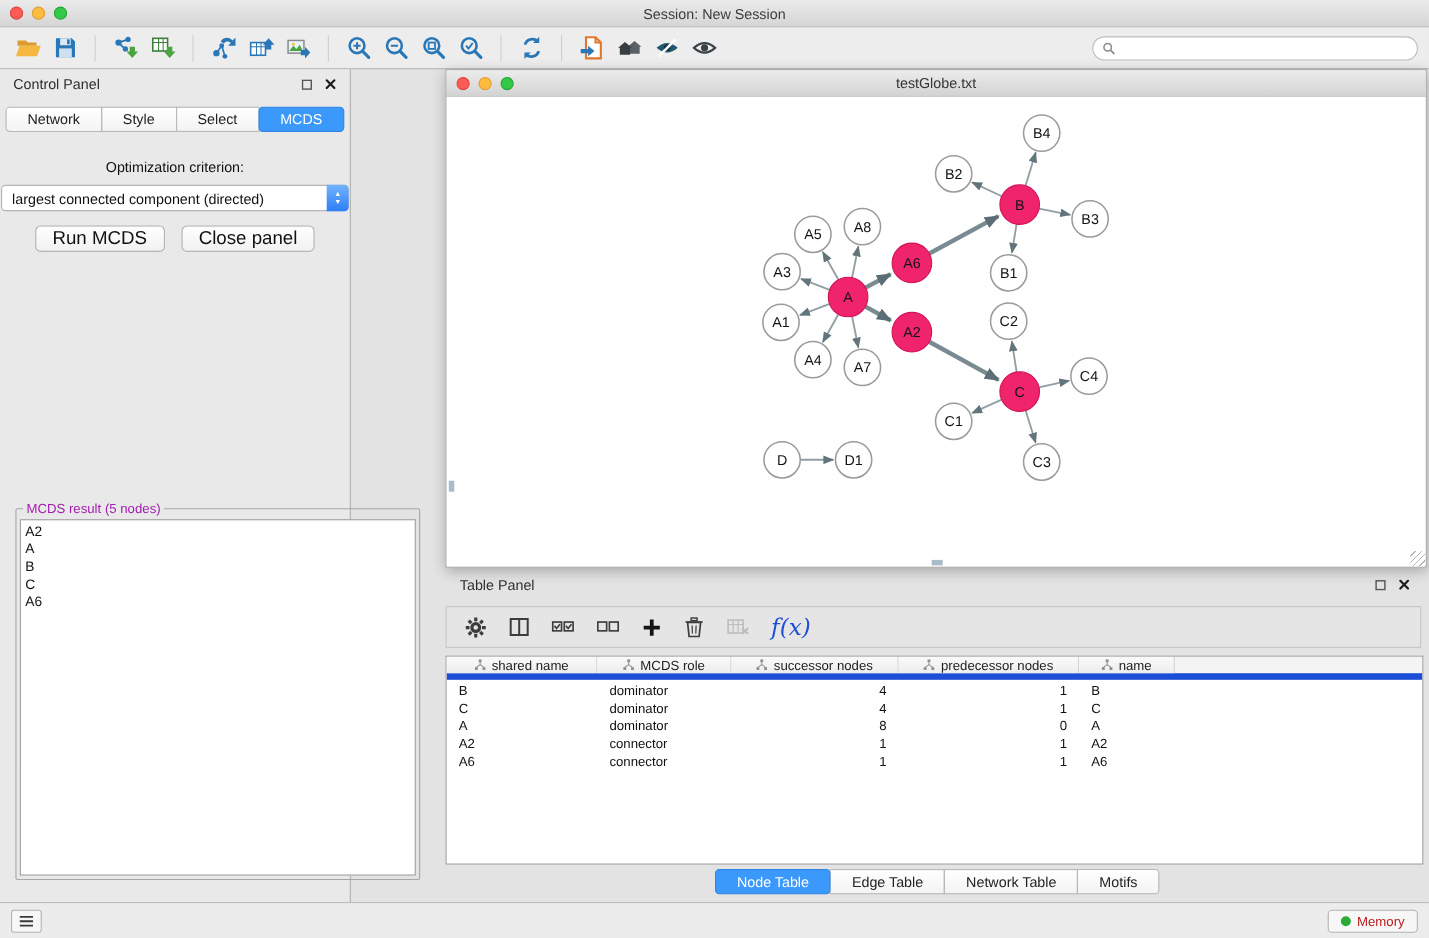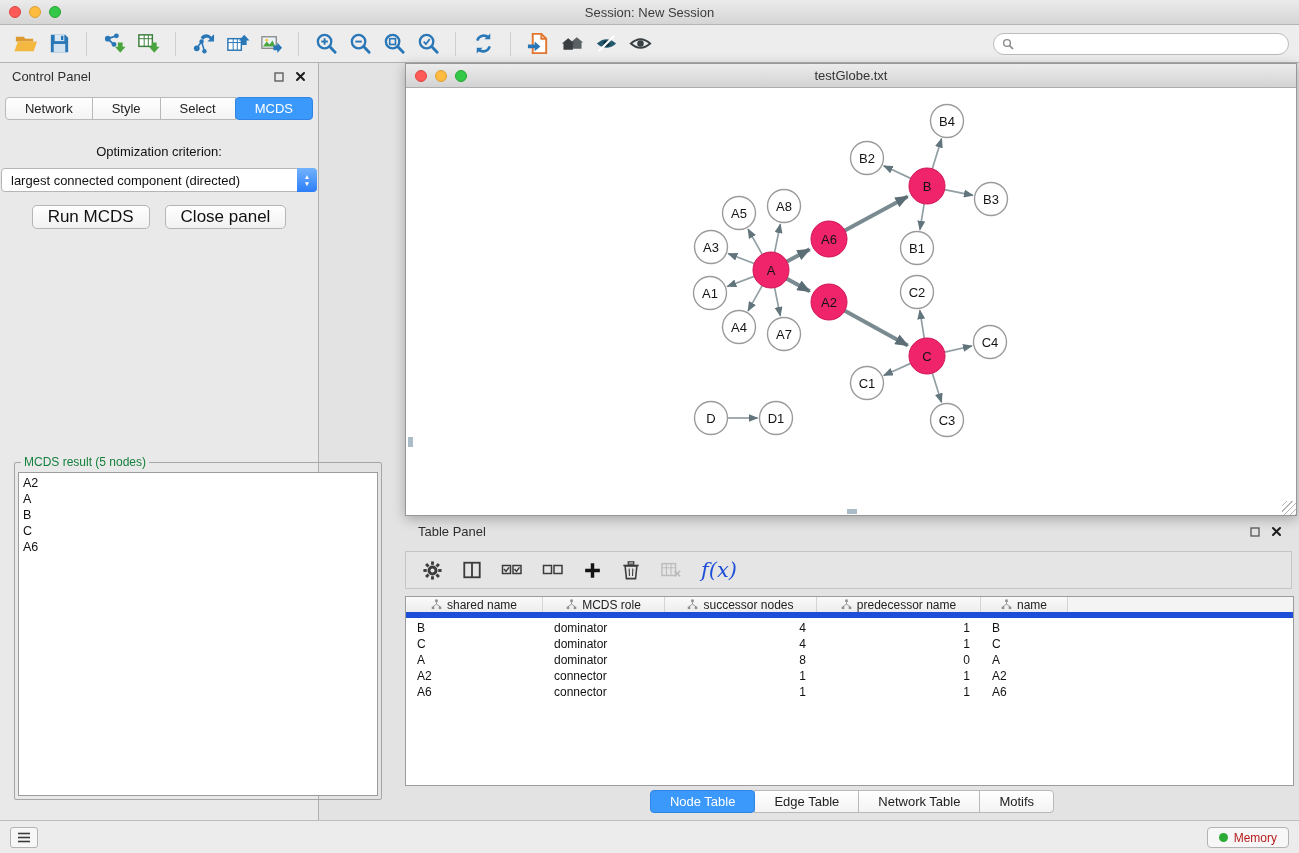--- a/index.html
+++ b/index.html
@@ -38,21 +38,21 @@
   .seg:first-child{border-radius:4px 0 0 4px;margin-left:0;}
   .seg:last-child{border-radius:0 4px 4px 0;}
   .seg.seg-active{background:#3b99fc;color:#fff;border-color:#2f84e6;border-radius:4px;position:relative;z-index:1;}
   .opt-label{text-align:center;margin-top:24px;font-size:13px;color:#111;}
   .dropdown{position:relative;margin:9px auto 0;width:316px;height:24px;background:#fff;border:1px solid #b5b5b5;border-radius:4px;display:flex;align-items:center;padding-left:9px;font-size:13px;color:#111;}
   .dd-stepper{position:absolute;right:-1px;top:-1px;width:20px;height:24px;background:linear-gradient(#72b3fc,#2c7ef9);border-radius:0 4px 4px 0;display:flex;flex-direction:column;align-items:center;justify-content:center;color:#fff;}
   .dd-stepper span{font-size:6.5px;line-height:7px;}
   .cp-buttons{display:flex;justify-content:center;gap:15px;margin-top:13px;}
   .btn{height:24px;padding:0 15px;background:linear-gradient(#ffffff,#f1f1f1);border:1px solid #b5b5b5;border-radius:5px;font-size:17px;display:flex;align-items:center;color:#111;}
   .result-fieldset{position:absolute;left:14px;top:392px;width:368px;height:345px;border:1px solid #a6a6a6;border-radius:2px;padding:3px;}
-  .result-fieldset legend{font-size:12px;padding:0 3px;margin-left:3px;color:#15803d;}
+  .result-fieldset legend{font-size:12px;padding:0 3px;margin-left:3px;color:#a21caf;}
   .result-list{width:100%;height:100%;background:#fff;border:1px solid #9c9c9c;overflow:auto;padding:2px 4px;}
   .list-item{font-size:12.5px;line-height:16px;color:#111;}
 
   
   .right-area{position:absolute;left:392px;top:0;right:0;height:100%;}
   .net-window{position:absolute;left:13px;top:0;width:892px;height:453px;background:#fff;border:1px solid #979797;box-shadow:0 3px 12px rgba(0,0,0,.28);}
   .net-titlebar{height:24px;background:linear-gradient(#ececec,#d3d3d3);border-bottom:1px solid #aeaeae;display:flex;align-items:center;position:relative;}
   .net-title{position:absolute;left:0;right:0;text-align:center;font-size:13px;color:#333;}
   .net-content{position:relative;width:100%;height:427px;background:#fff;overflow:hidden;}
   .grip{position:absolute;right:0;bottom:0;width:14px;height:14px;background:repeating-linear-gradient(135deg,transparent 0 3px,#b5b5b5 3px 4px);}
@@ -508,21 +508,21 @@
             </div>
             <div class="th" style="width: 164px;">
               <span>
                 <svg width="11" height="11" viewBox="0 0 12 12">
                   <rect x="4.6" y="0.5" width="2.8" height="2.8" fill="#8f8f8f"></rect>
                   <rect x="0.8" y="8.2" width="2.8" height="2.8" fill="#8f8f8f"></rect>
                   <rect x="8.4" y="8.2" width="2.8" height="2.8" fill="#8f8f8f"></rect>
                   <path d="M6 3.4v2.2M6 5.6L2.2 8.4M6 5.6l3.8 2.8" stroke="#8f8f8f" fill="none"></path>
                 </svg>
               </span>
-              <span>predecessor name</span>
+              <span>predecessor nodes</span>
             </div>
             <div class="th" style="width: 87px;">
               <span>
                 <svg width="11" height="11" viewBox="0 0 12 12">
                   <rect x="4.6" y="0.5" width="2.8" height="2.8" fill="#8f8f8f"></rect>
                   <rect x="0.8" y="8.2" width="2.8" height="2.8" fill="#8f8f8f"></rect>
                   <rect x="8.4" y="8.2" width="2.8" height="2.8" fill="#8f8f8f"></rect>
                   <path d="M6 3.4v2.2M6 5.6L2.2 8.4M6 5.6l3.8 2.8" stroke="#8f8f8f" fill="none"></path>
                 </svg>
               </span>

